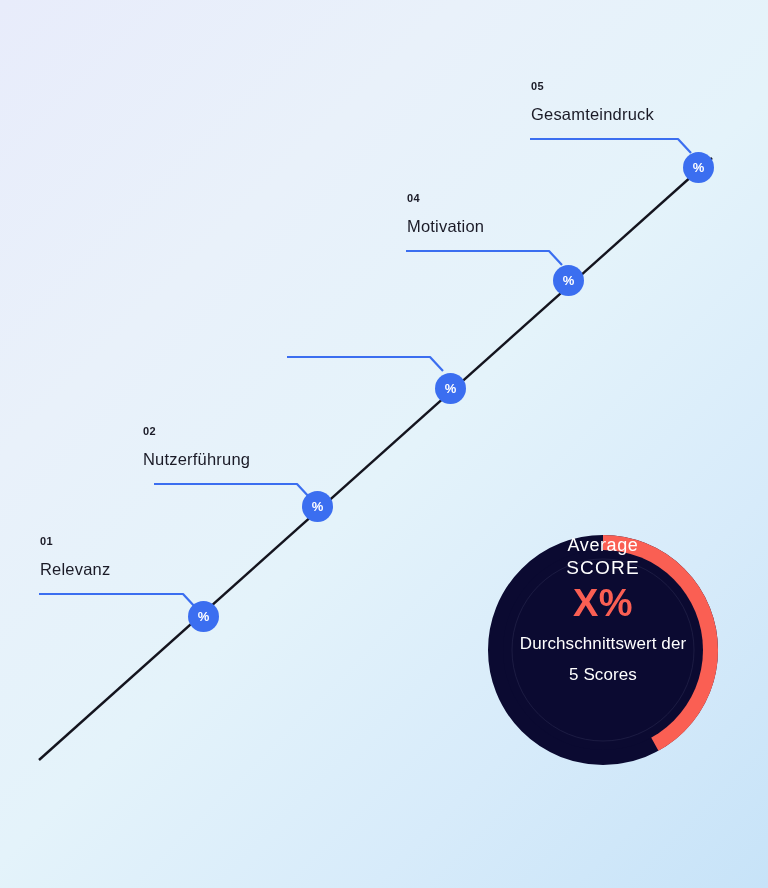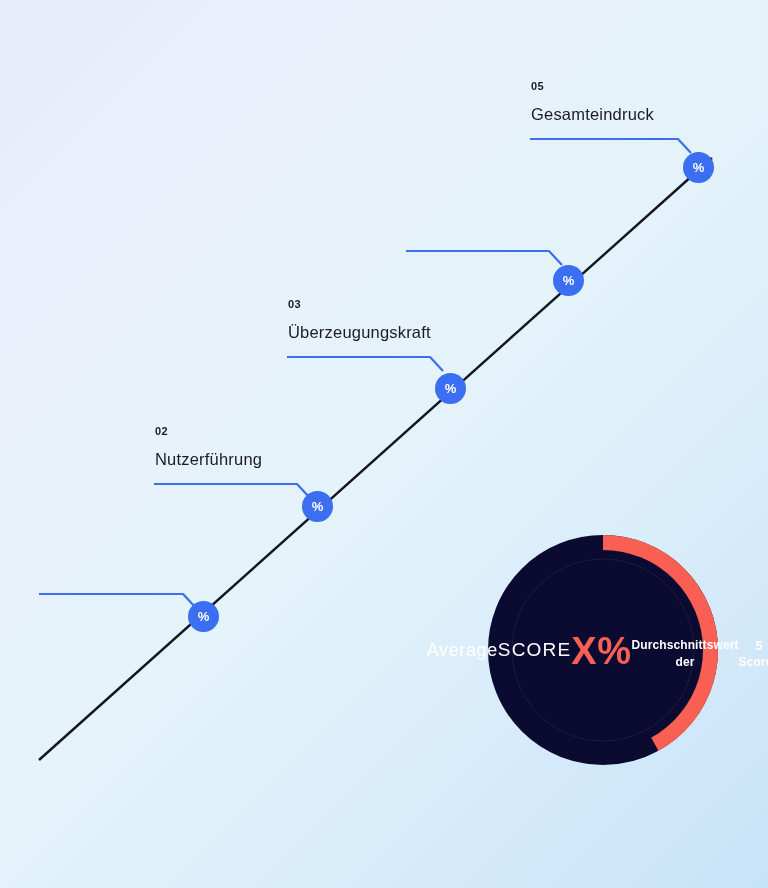--- a/index.html
+++ b/index.html
@@ -82,23 +82,22 @@
     width: 230px;
     height: 230px;
   }
   #donut-text {
     position: absolute;
     left: 0;
     top: 0;
     width: 230px;
     height: 230px;
     display: flex;
-    flex-direction: row;
+    flex-direction: column;
     align-items: center;
-    justify-content: center;
     text-align: center;
     pointer-events: none;
   }
   .donut-l1 {
     font-size: 18px;
     font-weight: 400;
     color: #ffffff;
     letter-spacing: 0.6px;
     line-height: 1.15;
   }
@@ -112,22 +111,22 @@
   }
   .donut-val {
     font-size: 38px;
     font-weight: 700;
     color: #fa5f53;
     letter-spacing: 0.5px;
     line-height: 1.15;
     margin-top: 3px;
   }
   .donut-sub {
-    font-size: 12px;
-    font-weight: 700;
+    font-size: 17px;
+    font-weight: 400;
     color: #ffffff;
     letter-spacing: 0.1px;
     line-height: 1.35;
     margin-top: 7px;
   }
 </style>
 </head>
 <body>
 
 <div id="infographic">
@@ -137,40 +136,44 @@
   </svg>
 
   <svg class="layer" viewBox="0 0 768 888" xmlns="http://www.w3.org/2000/svg">
     <path d="M 39 594 L 183 594 L 196 608" fill="none" stroke="#3b6ef0" stroke-width="2.2" stroke-linejoin="round"></path>
     <path d="M 154 484 L 297 484 L 310 498" fill="none" stroke="#3b6ef0" stroke-width="2.2" stroke-linejoin="round"></path>
     <path d="M 287 357 L 430 357 L 443 371" fill="none" stroke="#3b6ef0" stroke-width="2.2" stroke-linejoin="round"></path>
     <path d="M 406 251 L 549 251 L 562 265" fill="none" stroke="#3b6ef0" stroke-width="2.2" stroke-linejoin="round"></path>
     <path d="M 530 139 L 678 139 L 691 153" fill="none" stroke="#3b6ef0" stroke-width="2.2" stroke-linejoin="round"></path>
   </svg>
 
+  <div class="step" style="left:38px; top:536px;">
+    <div class="step-num">01</div>
+    <div class="step-label">Relevanz</div>
+  </div>
   <div class="marker" style="left:188px; top:601px;">
     <span>%</span>
   </div>
 
-  <div class="step" style="left:153px; top:426px;">
+  <div class="step" style="left:141px; top:426px;">
     <div class="step-num">02</div>
     <div class="step-label">Nutzerführung</div>
   </div>
   <div class="marker" style="left:302px; top:491px;">
     <span>%</span>
   </div>
 
-  <div class="step" style="left:286px; top:299px;">
-    <div class="step-num">03</div>
-    <div class="step-label">Überzeugungskraft</div>
-  </div>
   <div class="marker" style="left:435px; top:373px;">
     <span>%</span>
   </div>
 
+  <div class="step" style="left:405px; top:193px;">
+    <div class="step-num">04</div>
+    <div class="step-label">Motivation</div>
+  </div>
   <div class="marker" style="left:553px; top:265px;">
     <span>%</span>
   </div>
 
   <div class="step" style="left:529px; top:81px;">
     <div class="step-num">05</div>
     <div class="step-label">Gesamteindruck</div>
   </div>
   <div class="marker" style="left:683px; top:152px;">
     <span>%</span>

